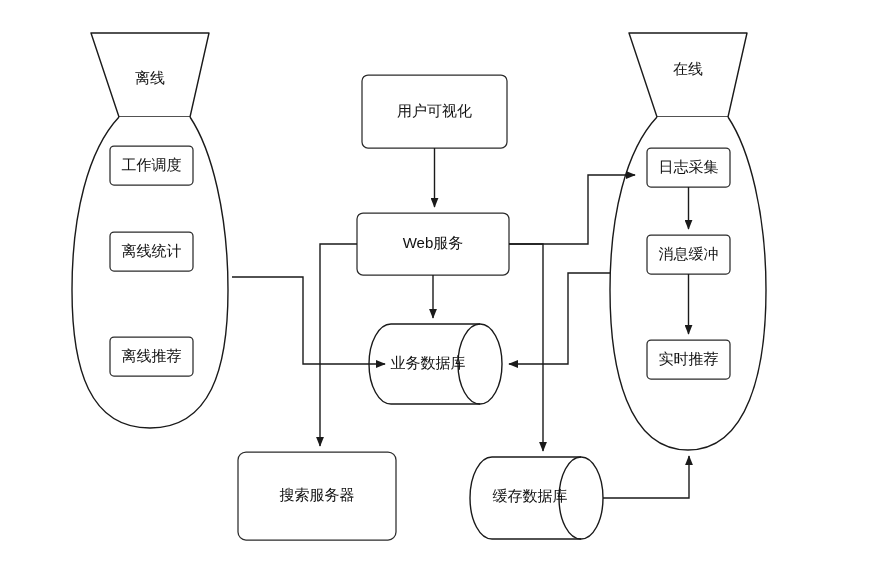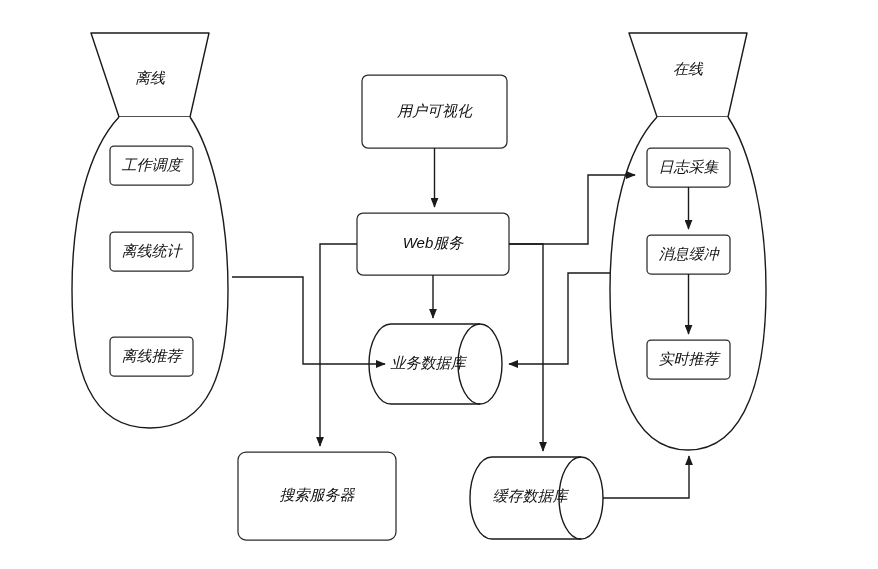--- a/index.html
+++ b/index.html
@@ -11,21 +11,20 @@
     width: 878px;
     height: 569px;
     font-family: "Liberation Sans", "DejaVu Sans", sans-serif;
     overflow: hidden;
   }
   #diagram-root {
     position: relative;
     width: 878px;
     height: 569px;
     background: #ffffff;
-    font-style: italic;
   }
   svg#diagram-svg {
     display: block;
     width: 878px;
     height: 569px;
   }
   .shape-stroke {
     fill: #ffffff;
     stroke: #1a1a1a;
     stroke-width: 1.4;

